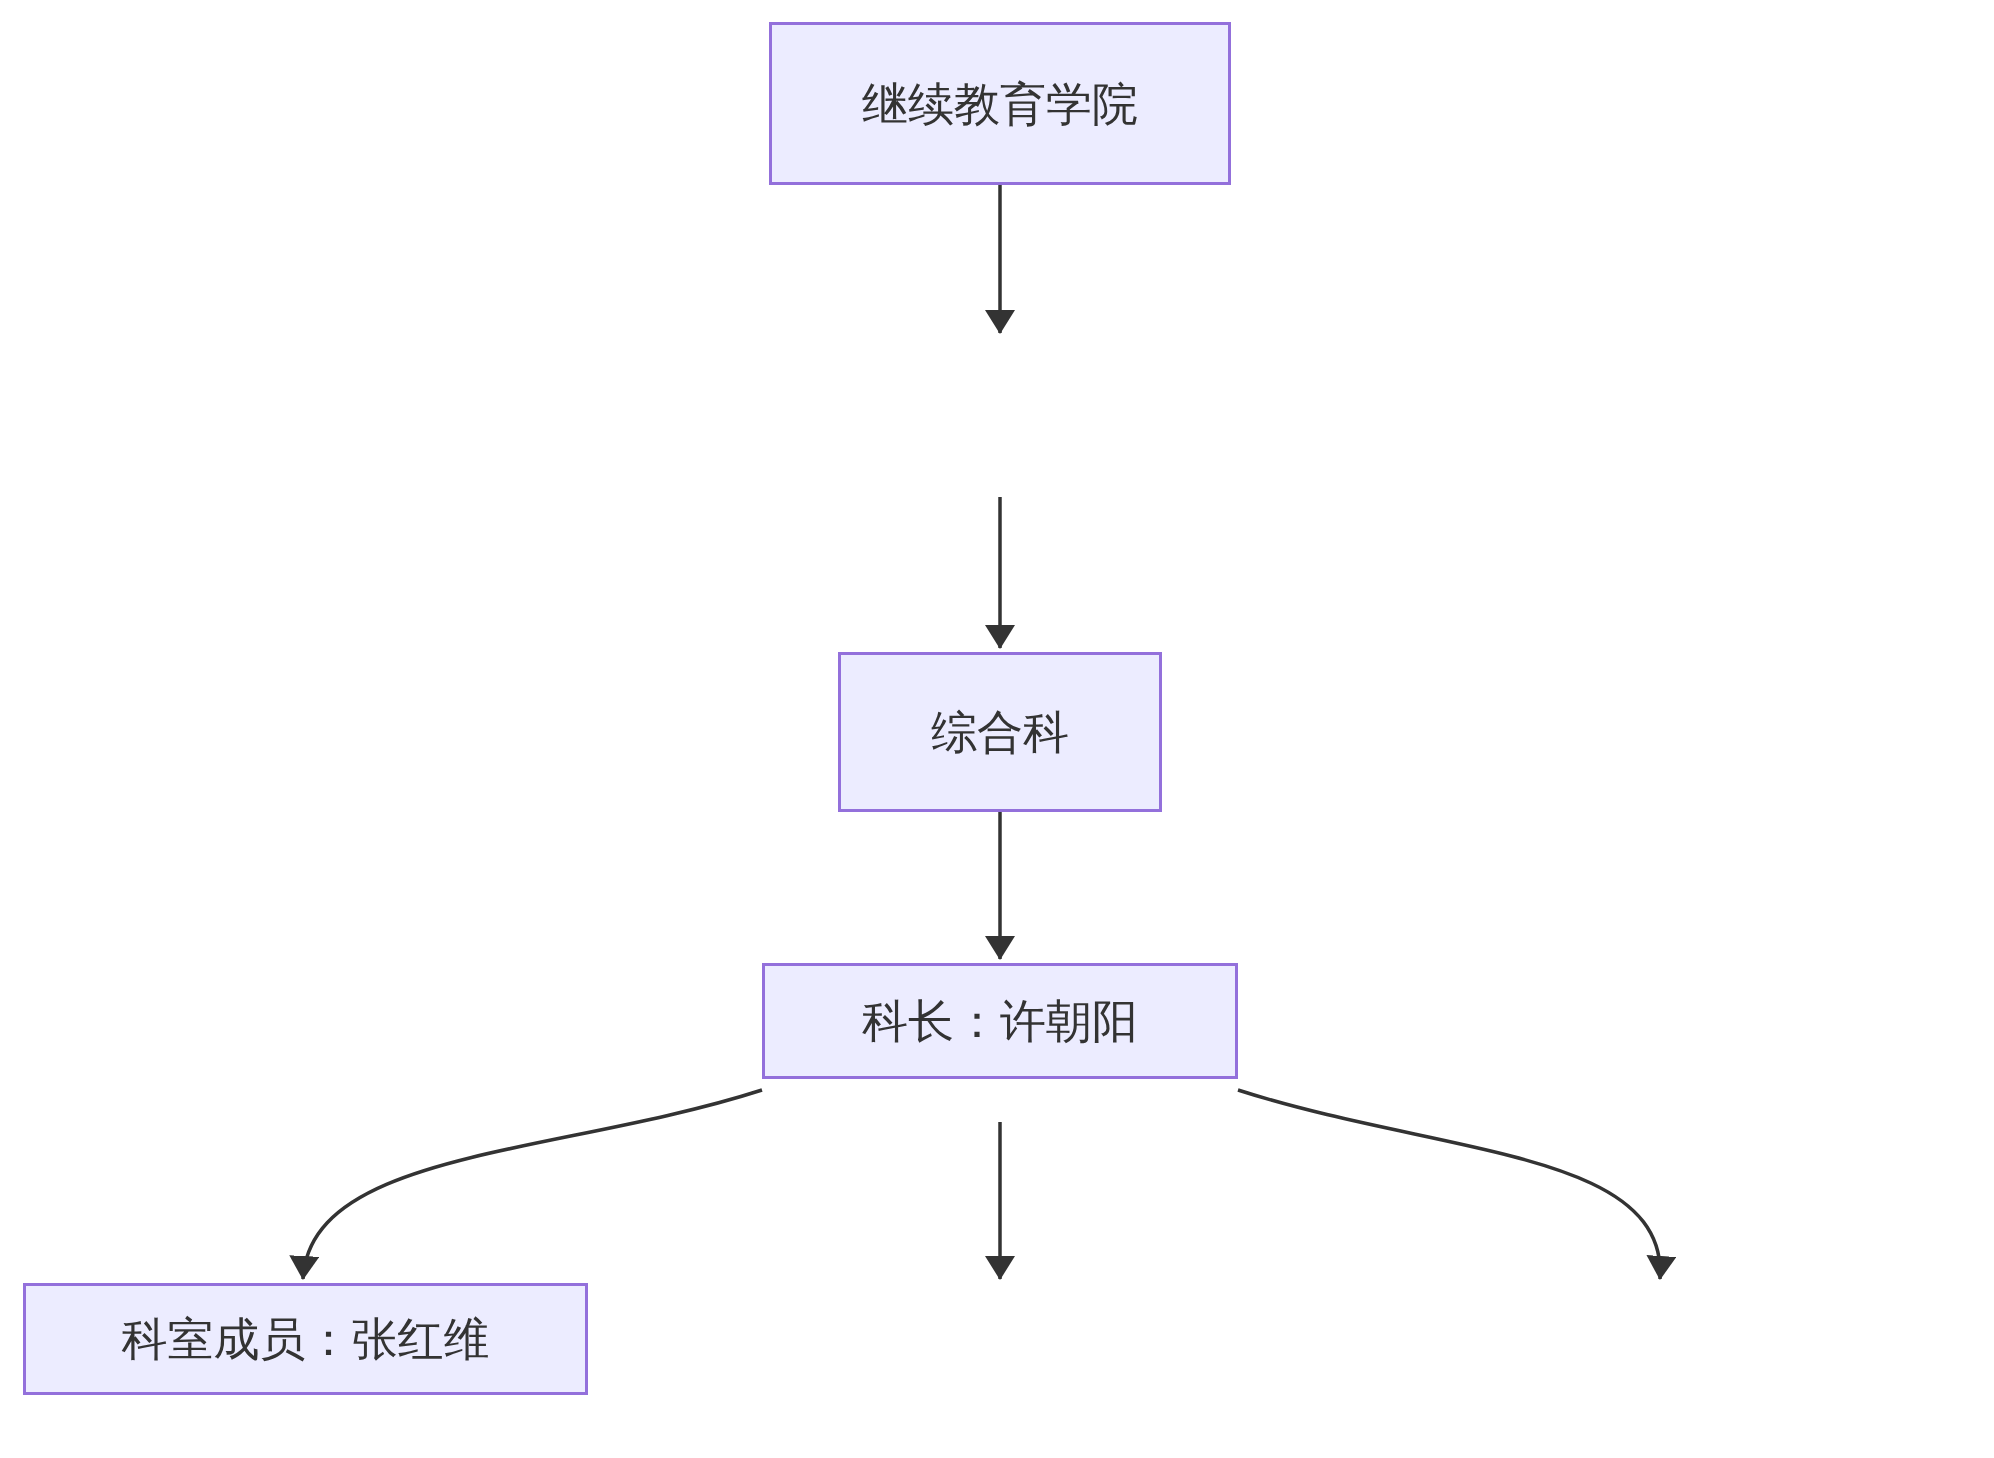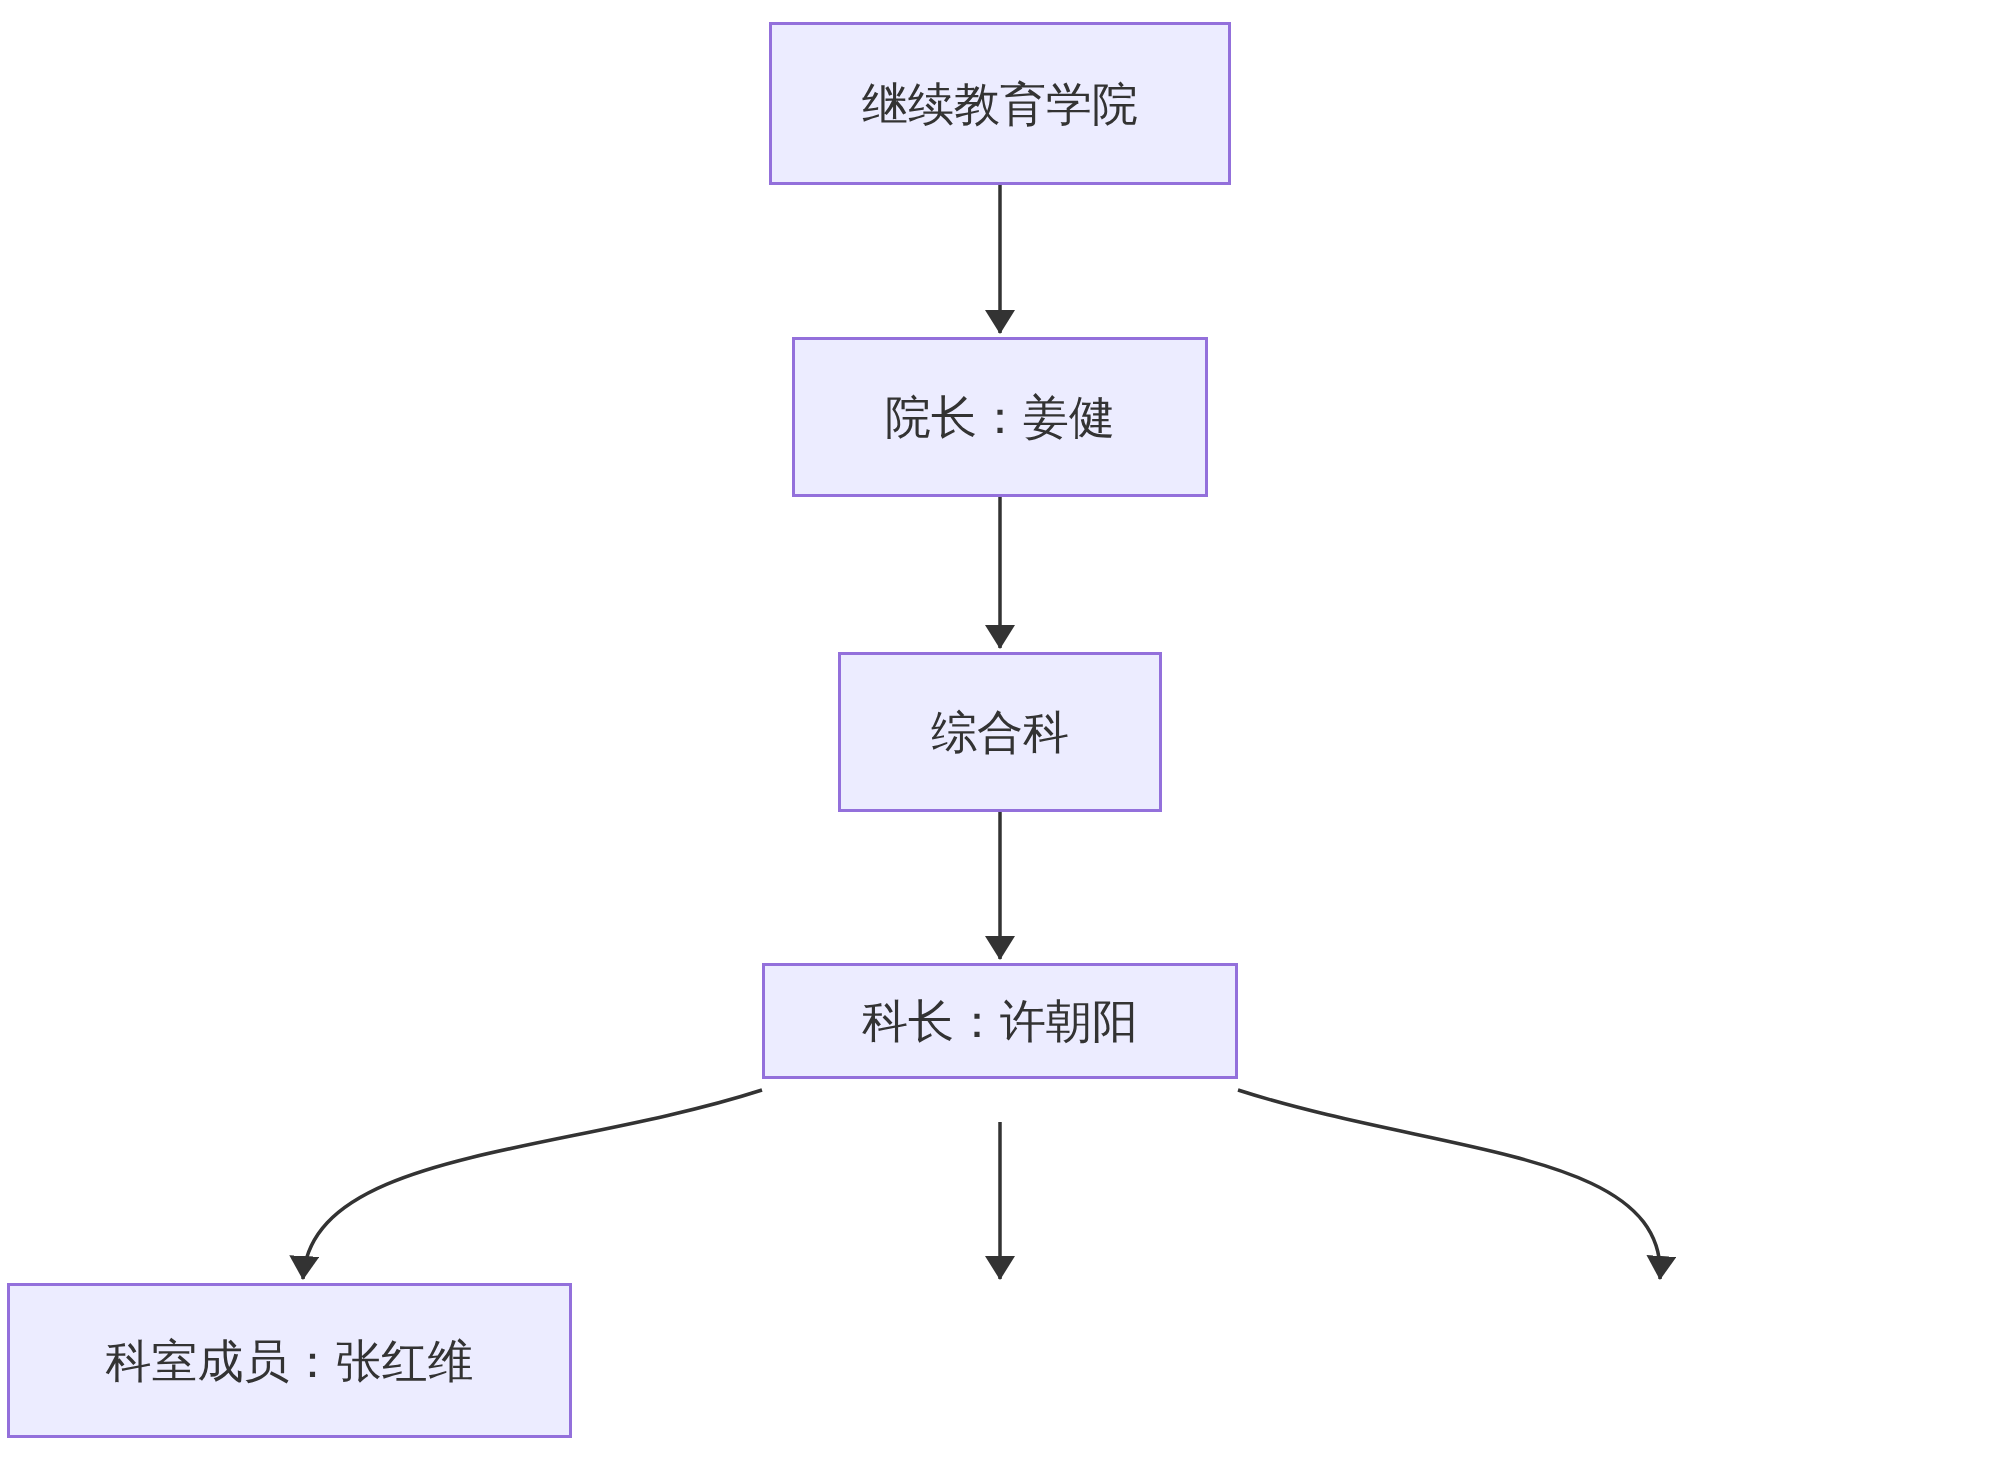--- a/index.html
+++ b/index.html
@@ -46,21 +46,21 @@
     display:flex;
     align-items:center;
     justify-content:center;
     white-space:nowrap;
     text-align:center;
   }
   #n-college{left:769px;top:22px;width:462px;height:163px;}
   #n-dean{left:792px;top:337px;width:416px;height:160px;}
   #n-section{left:838px;top:652px;width:324px;height:160px;}
   #n-chief{left:762px;top:963px;width:476px;height:116px;}
-  #n-member-1{left:7px;top:1283px;width:565px;height:155px;}
+  #n-member-1{left:23px;top:1283px;width:565px;height:112px;}
   #n-member-2{left:744px;top:1283px;width:512px;height:155px;}
   #n-member-3{left:1400px;top:1283px;width:570px;height:155px;}
 </style>
 </head>
 <body>
 
 <div class="canvas">
 
   <svg class="edges-layer" viewBox="0 0 1994 1458" xmlns="http://www.w3.org/2000/svg">
     <defs>
@@ -71,21 +71,20 @@
     <path class="edge" d="M1000,185 L1000,333" marker-end="url(#arrowhead)"></path>
     <path class="edge" d="M1000,497 L1000,648" marker-end="url(#arrowhead)"></path>
     <path class="edge" d="M1000,812 L1000,959" marker-end="url(#arrowhead)"></path>
     <path class="edge" d="M762,1090 C560,1155 310,1150 303,1279" marker-end="url(#arrowhead)"></path>
     <path class="edge" d="M1000,1122 L1000,1279" marker-end="url(#arrowhead)"></path>
     <path class="edge" d="M1238,1090 C1440,1155 1668,1150 1660,1279" marker-end="url(#arrowhead)"></path>
   </svg>
 
   <div class="node" id="n-college">继续教育学院</div>
 
-  <div class="node" id="n-dean">院长：姜健</div>
 
   <div class="node" id="n-section">综合科</div>
 
   <div class="node" id="n-chief">科长：许朝阳</div>
 
   <div class="node" id="n-member-1">科室成员：张红维</div>
 
 
 
 </div>

